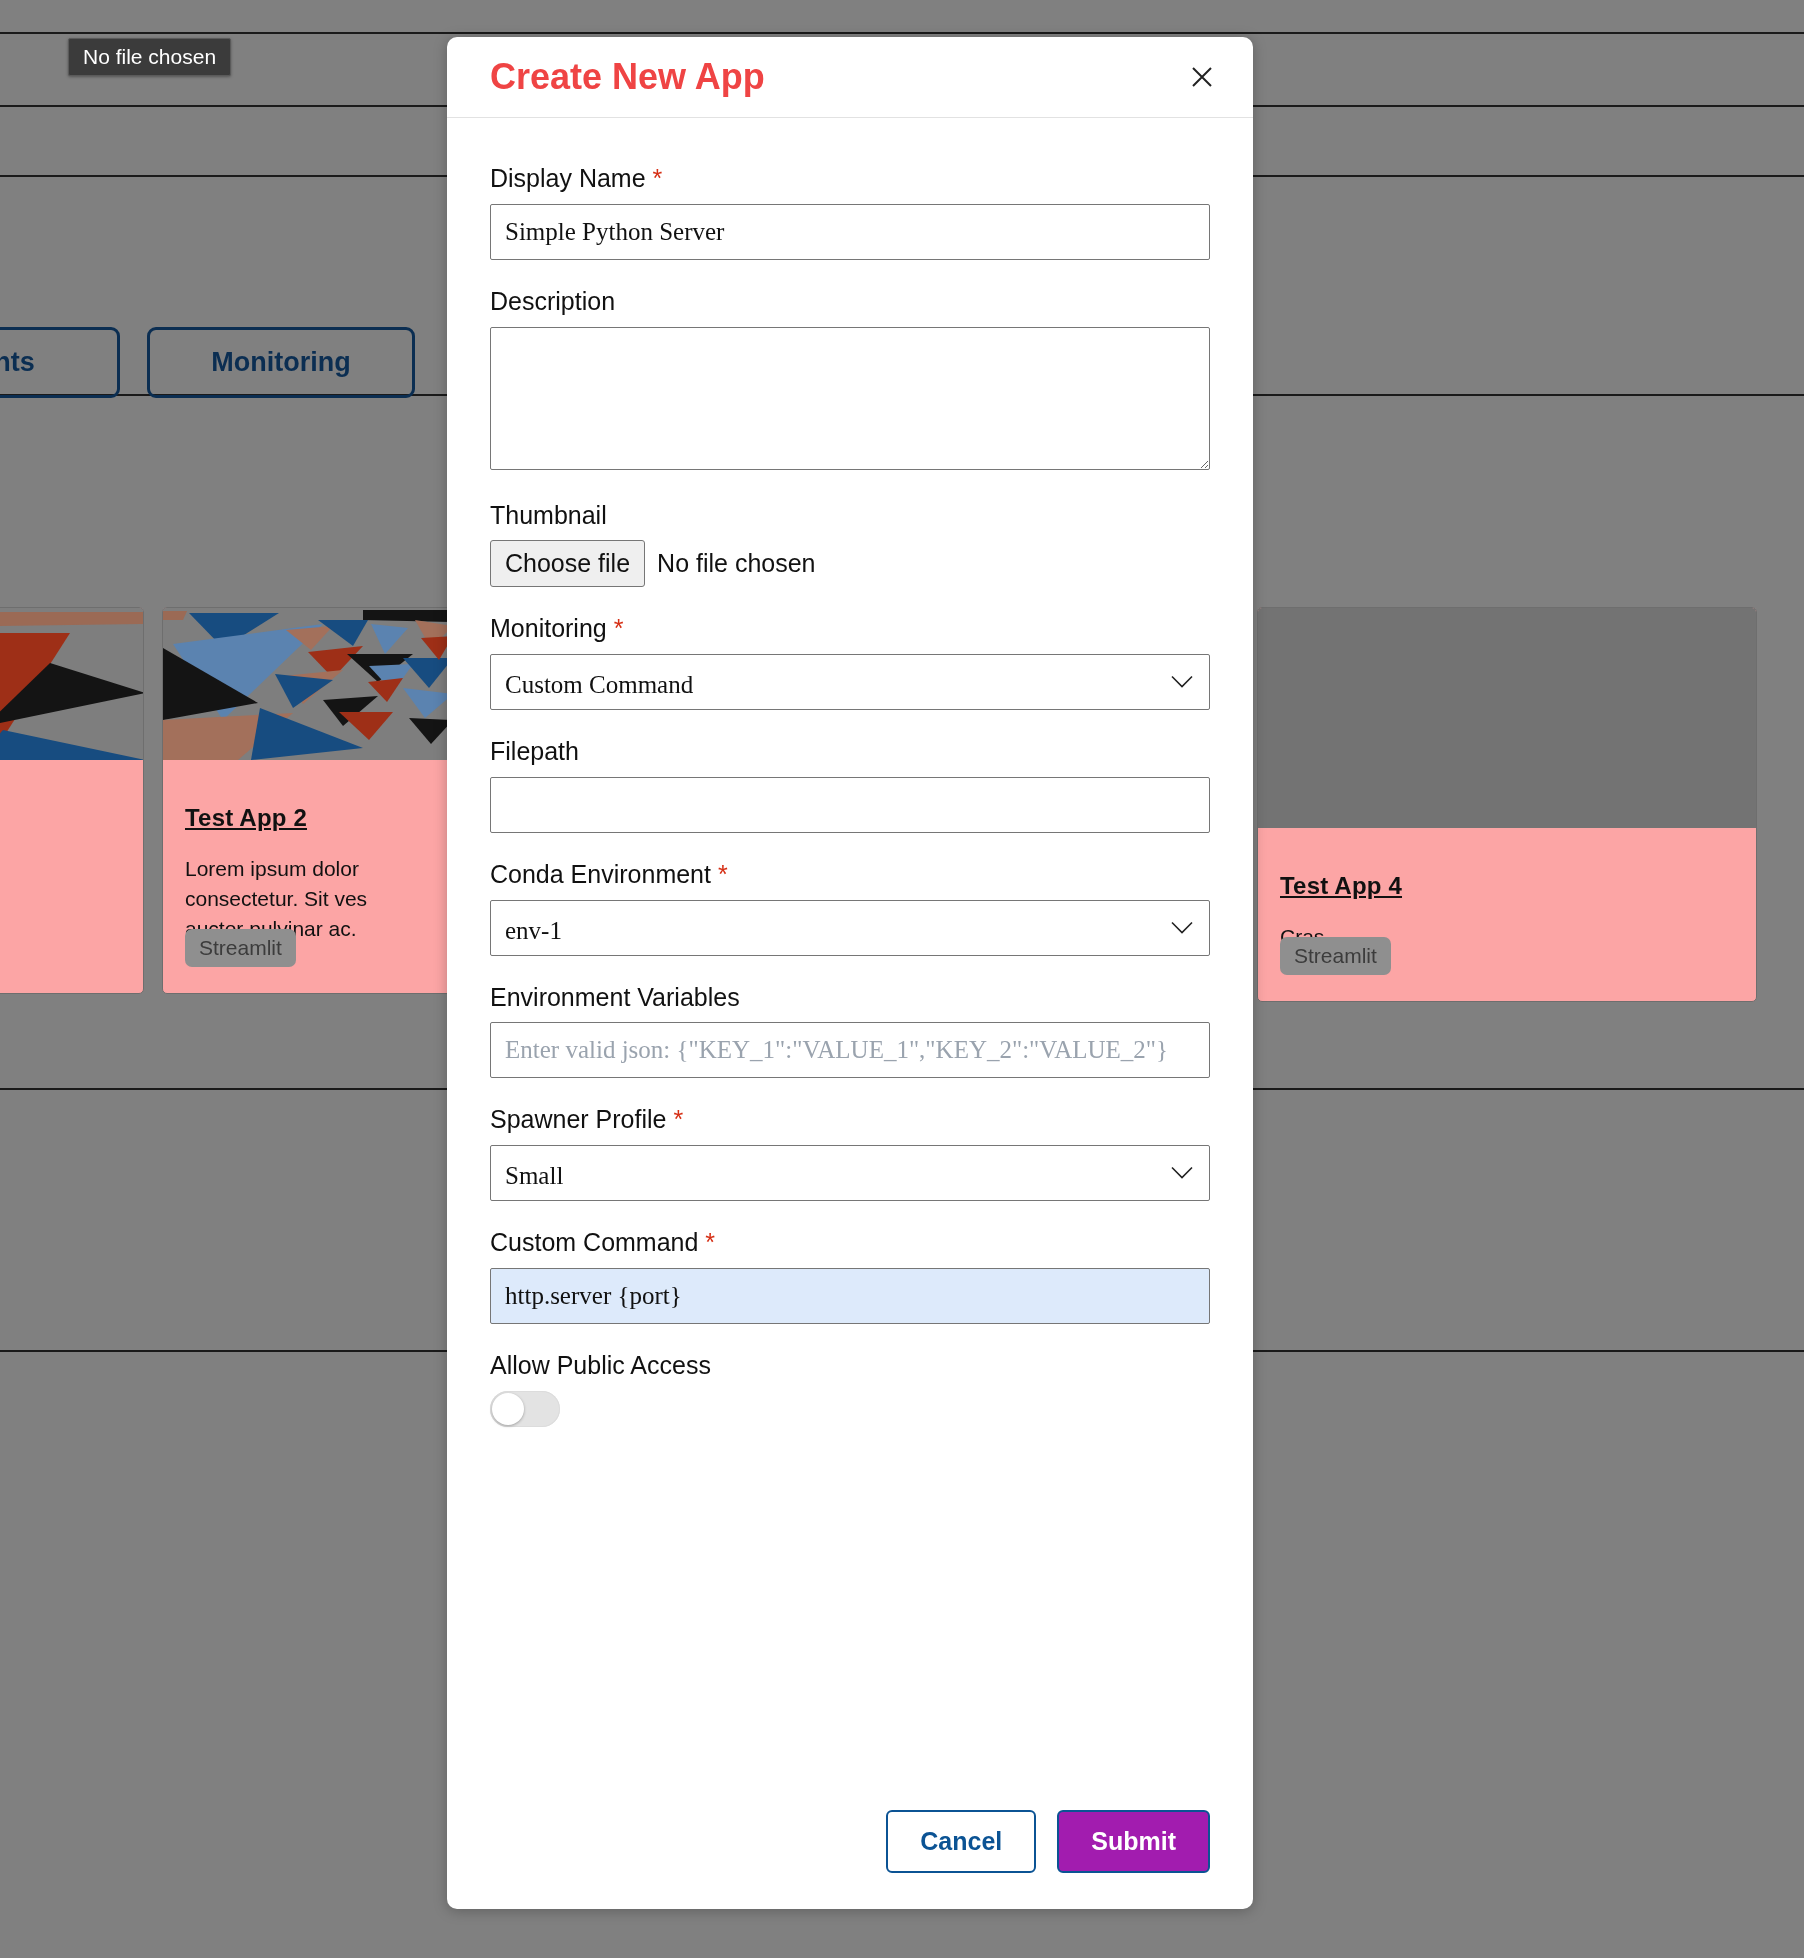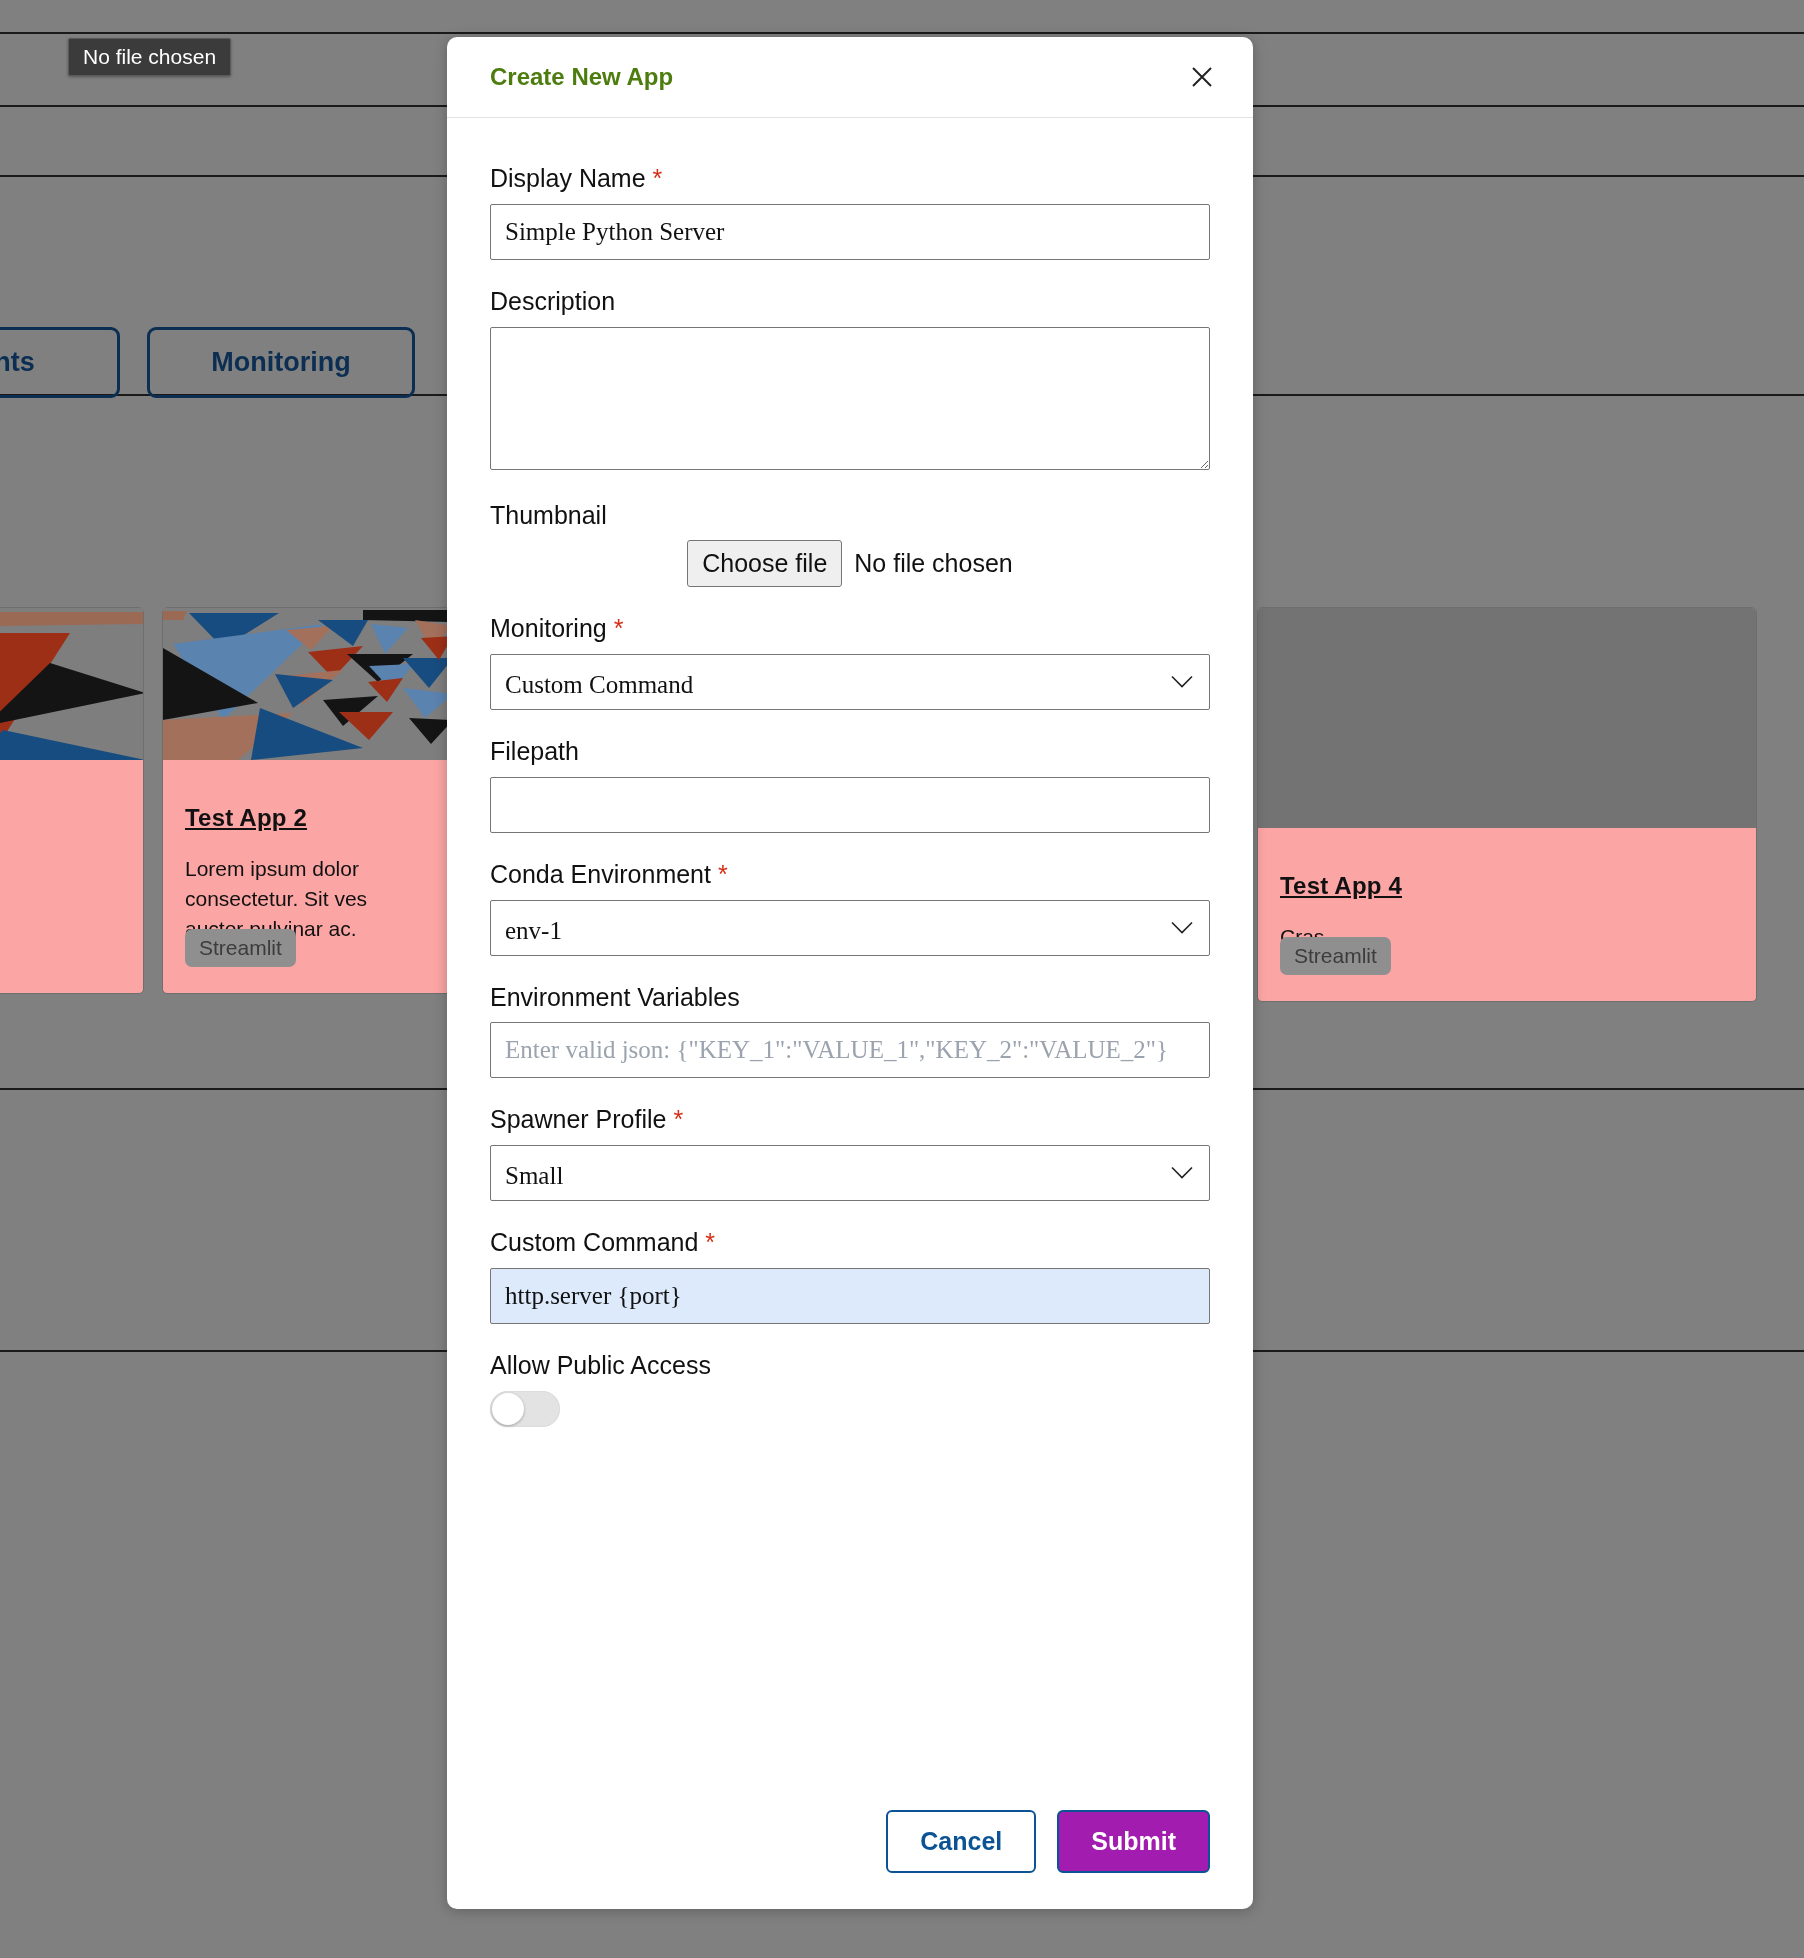--- a/index.html
+++ b/index.html
@@ -111,23 +111,23 @@
     display: flex; flex-direction: column;
   }
   .modal-header {
     height: 81px;
     border-bottom: 1px solid #e2e2e2;
     display: flex; align-items: center;
     padding: 0 28px 0 43px;
     flex: 0 0 auto;
   }
   .modal-title {
-    font-size: 24px;
+    font-size: 36px;
     font-weight: bold;
-    color: #4d7c0f;
+    color: #ef4444;
     flex: 1;
   }
   .close-btn {
     width: 46px; height: 46px;
     border: none; background: transparent;
     border-radius: 50%;
     display: flex; align-items: center; justify-content: center;
     cursor: pointer;
     padding: 0;
   }
@@ -181,21 +181,21 @@
     appearance: none; -webkit-appearance: none;
     padding-right: 48px;
   }
   .chev {
     position: absolute; right: 17px; top: 50%;
     transform: translateY(-50%);
     pointer-events: none;
     width: 22px; height: 13px;
   }
 
-  .file-row { display: flex; align-items: center; gap: 12px; justify-content: center; }
+  .file-row { display: flex; align-items: center; gap: 12px; }
   .choose-btn {
     border: 1px solid #767676;
     background: #efefef;
     border-radius: 3px;
     font-size: 25px;
     color: #111;
     padding: 8px 14px;
     font-family: "Liberation Sans", sans-serif;
     cursor: pointer;
   }

